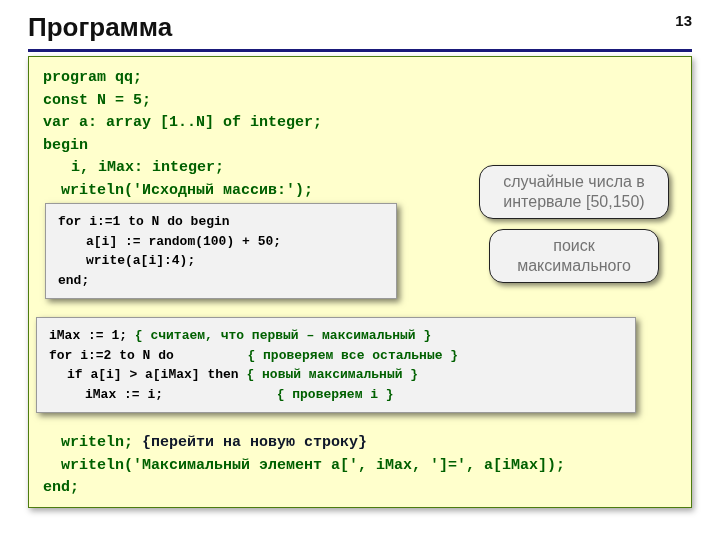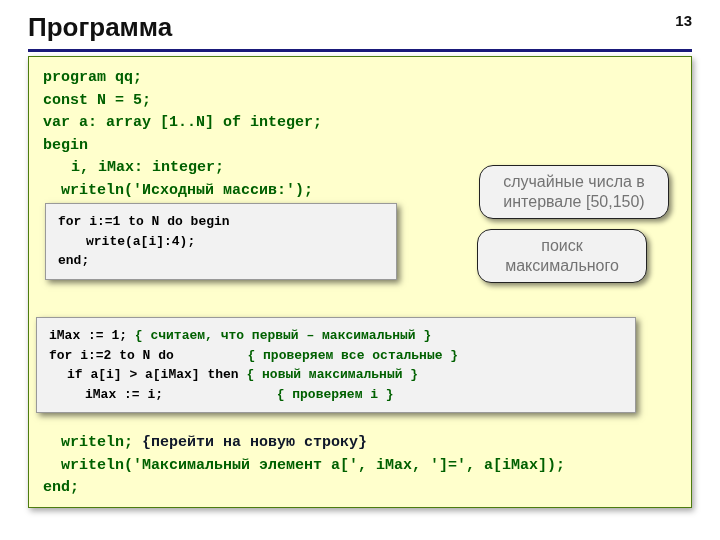--- a/index.html
+++ b/index.html
@@ -102,26 +102,27 @@
     <div>
       <span style="padding-left:18px;">writeln;</span>
       <span class="darkred-cmt">{перейти на новую строку}</span>
     </div>
     <div><span style="padding-left:18px;">writeln('Максимальный элемент a[', iMax, ']=', a[iMax]);</span></div>
     <div>end;</div>
 
     <div class="callout" style="top:108px; right:22px; width:190px;">
       <span>случайные числа в интервале [50,150)</span>
     </div>
-    <div class="callout" style="top:172px; right:44px; width:170px;margin-left:38px;">
+    <div class="callout" style="top:172px; right:32px; width:170px;margin-left:38px;">
       <span>поиск максимального</span>
     </div>
 
     <div class="sub-box" style="top:146px; left:16px; width:352px;">
       <div>for i:=1 to N do begin</div>
+      <div><span class="ind1">a[i] := random(100) + 50;</span></div>
       <div><span class="ind1">write(a[i]:4);</span></div>
       <div>end;</div>
     </div>
 
     <div class="sub-box" style="top:260px; left:7px; width:600px;">
       <div>
         <span>iMax := 1;</span>
         <span class="cmt">{ считаем, что первый – максимальный }</span>
       </div>
       <div>

